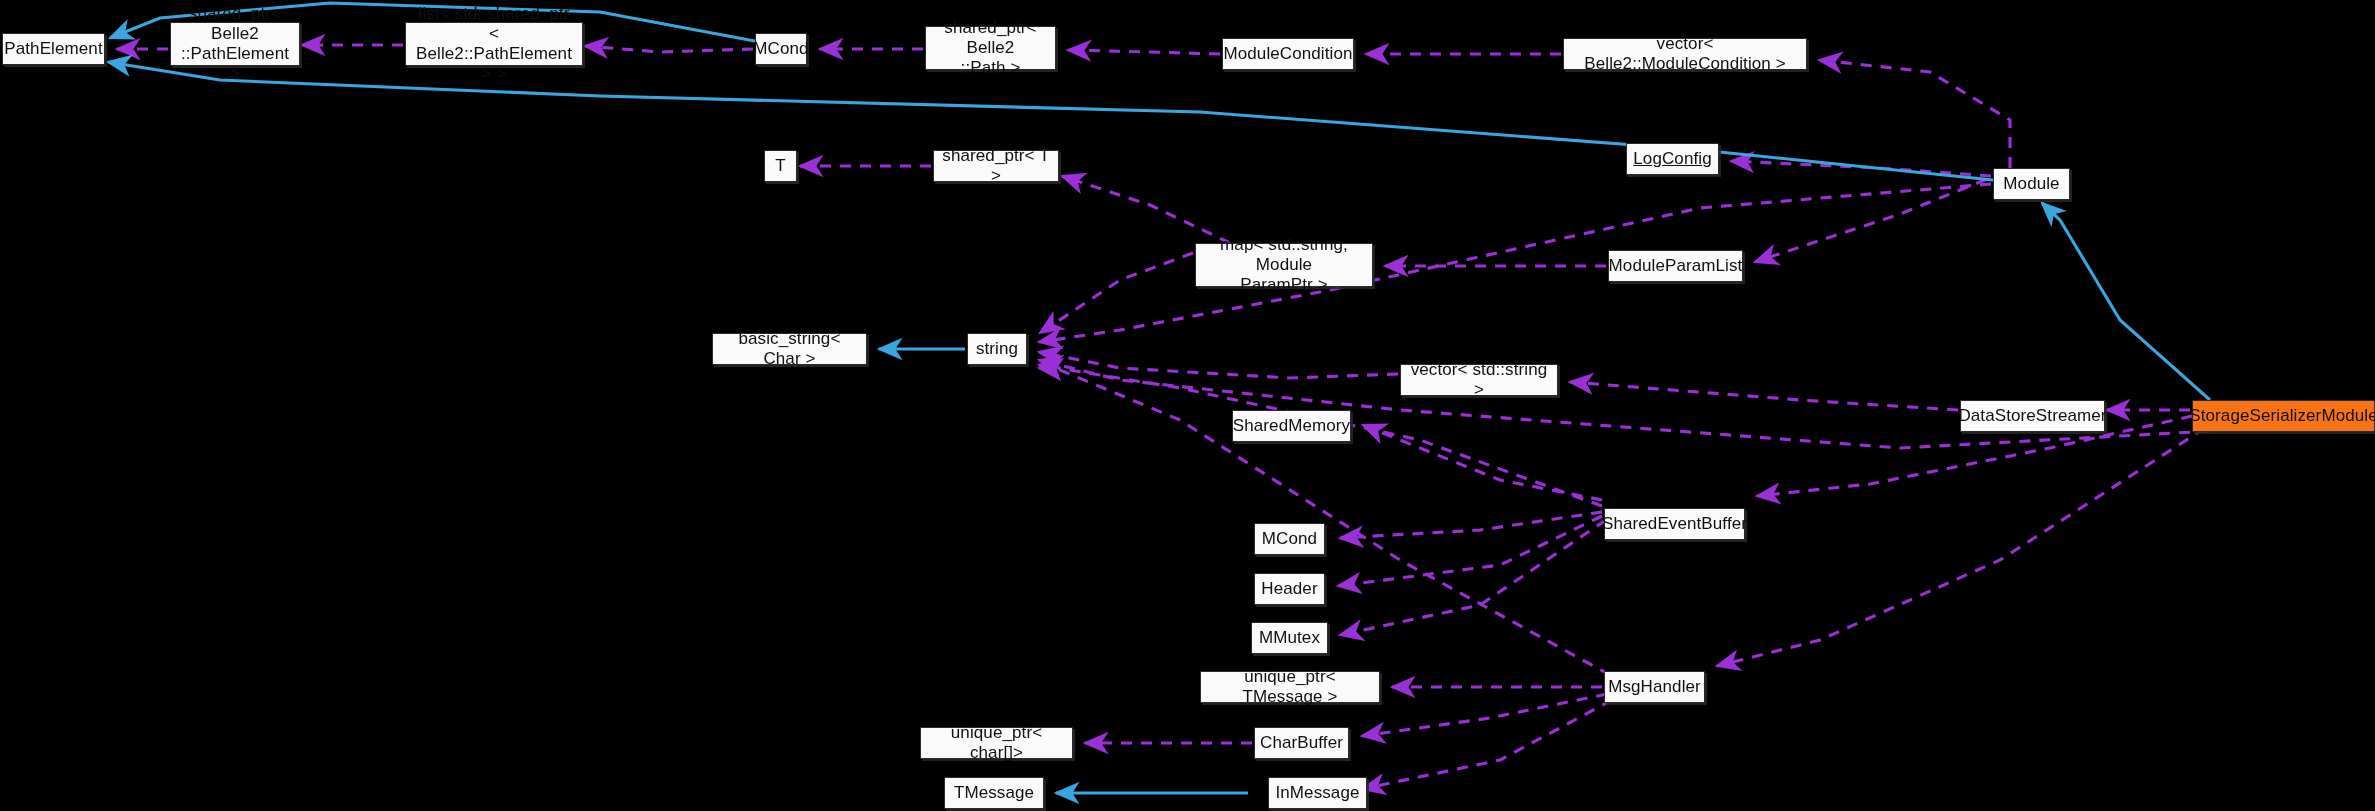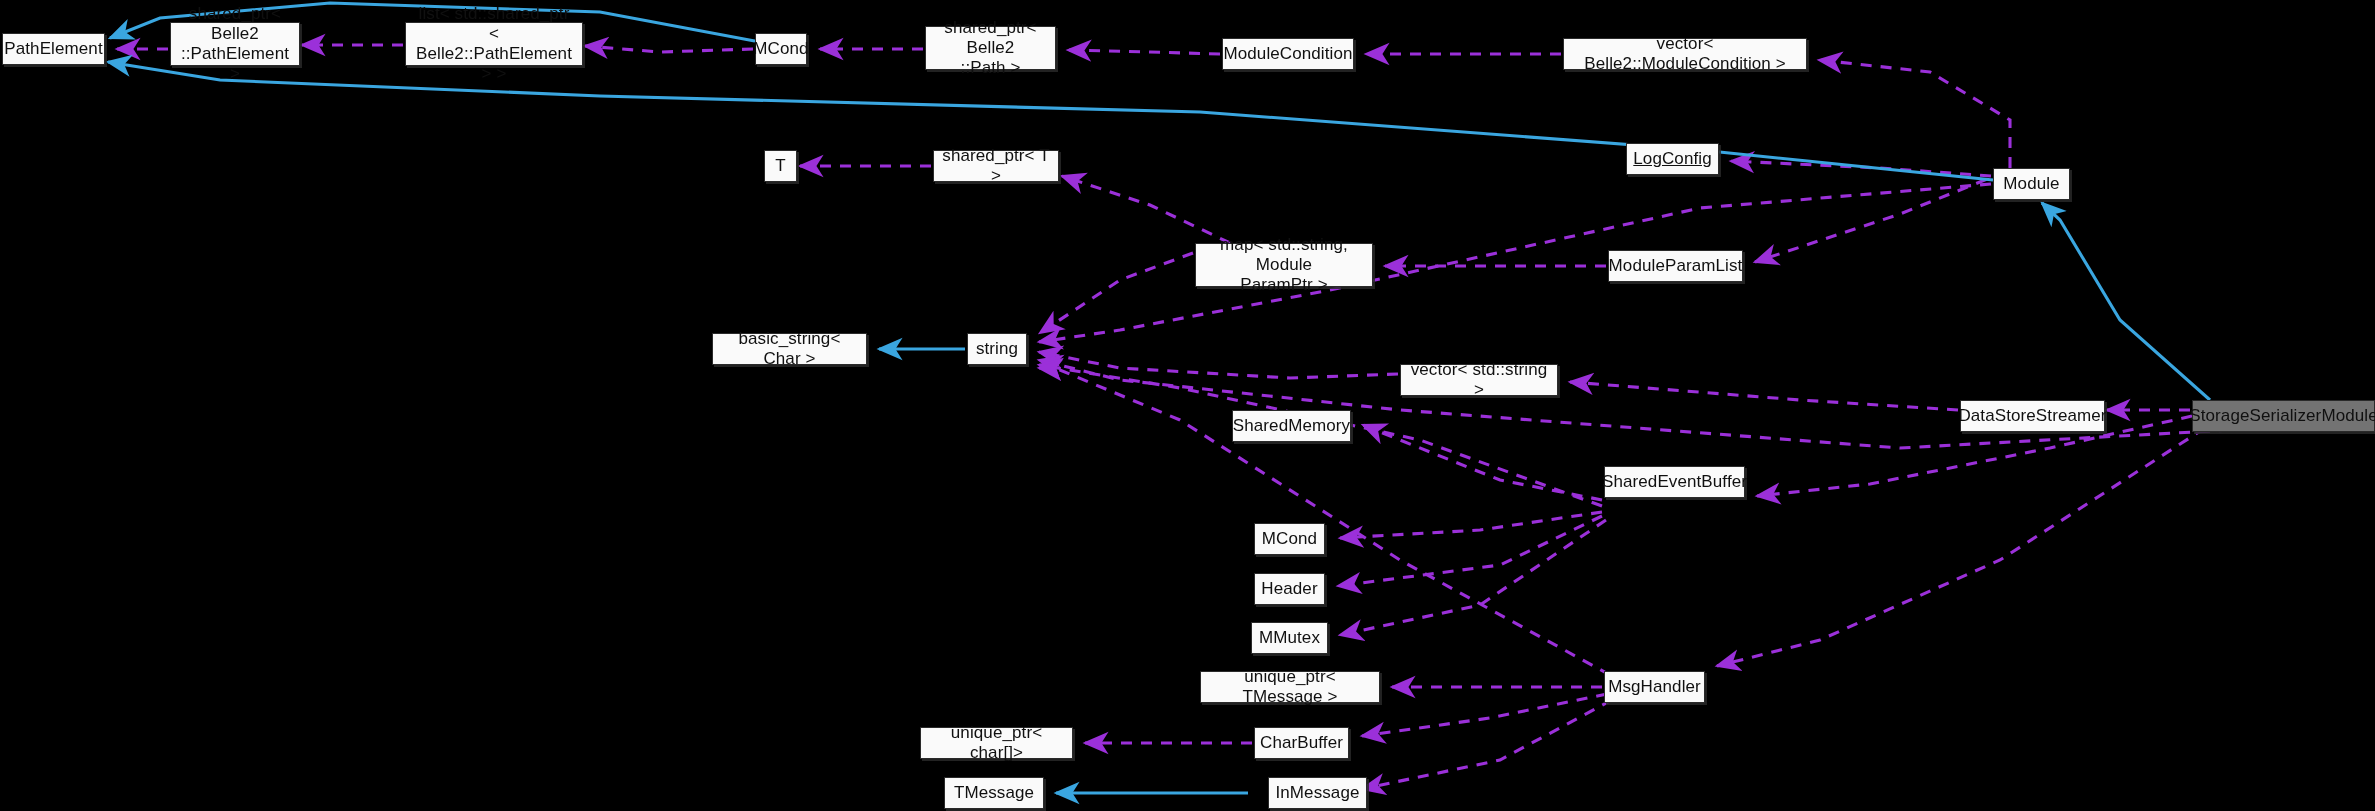--- a/index.html
+++ b/index.html
@@ -34,21 +34,21 @@
     justify-content: center;
     text-align: center;
     color: #101010;
     font-size: 17px;
     line-height: 1.18;
     white-space: pre-line;
     padding: 0 6px;
     letter-spacing: 0.1px;
   }
   .node.highlight {
-    background: #737373;
+    background: #f97316;
   }
   .node-label {
     display: block;
     white-space: pre-line;
   }
 </style>
 </head>
 <body>
 
 <div id="diagram-root">
@@ -127,21 +127,21 @@
       <div class="node" style="left: 933px; top: 150px; width: 126px; height: 32px;"><span class="node-label">shared_ptr&lt; T &gt;</span></div>
       <div class="node" style="left: 1195px; top: 243px; width: 178px; height: 44px;"><span class="node-label">map&lt; std::string, Module
 ParamPtr &gt;</span></div>
       <div class="node" style="left: 1608px; top: 250px; width: 135px; height: 32px;"><span class="node-label">ModuleParamList</span></div>
       <div class="node" style="left: 712px; top: 333px; width: 155px; height: 32px;"><span class="node-label">basic_string&lt; Char &gt;</span></div>
       <div class="node" style="left: 967px; top: 333px; width: 60px; height: 32px;"><span class="node-label">string</span></div>
       <div class="node" style="left: 1400px; top: 364px; width: 158px; height: 32px;"><span class="node-label">vector&lt; std::string &gt;</span></div>
       <div class="node" style="left: 1960px; top: 400px; width: 145px; height: 32px;"><span class="node-label">DataStoreStreamer</span></div>
       <div class="node highlight" style="left: 2192px; top: 400px; width: 183px; height: 32px;"><span class="node-label">StorageSerializerModule</span></div>
       <div class="node" style="left: 1232px; top: 410px; width: 119px; height: 32px;"><span class="node-label">SharedMemory</span></div>
-      <div class="node" style="left: 1604px; top: 466px; width: 141px; height: 32px; align-items: center;"><span class="node-label">SharedEventBuffer</span></div>
+      <div class="node" style="left: 1604px; top: 508px; width: 141px; height: 32px; align-items: center;"><span class="node-label">SharedEventBuffer</span></div>
       <div class="node" style="left: 1254px; top: 523px; width: 71px; height: 32px;"><span class="node-label">MCond</span></div>
       <div class="node" style="left: 1254px; top: 573px; width: 71px; height: 32px;"><span class="node-label">Header</span></div>
       <div class="node" style="left: 1251px; top: 622px; width: 77px; height: 32px;"><span class="node-label">MMutex</span></div>
       <div class="node" style="left: 1200px; top: 671px; width: 180px; height: 32px;"><span class="node-label">unique_ptr&lt; TMessage &gt;</span></div>
       <div class="node" style="left: 1604px; top: 671px; width: 101px; height: 32px;"><span class="node-label">MsgHandler</span></div>
       <div class="node" style="left: 920px; top: 727px; width: 153px; height: 32px;"><span class="node-label">unique_ptr&lt; char[]&gt;</span></div>
       <div class="node" style="left: 1254px; top: 727px; width: 95px; height: 32px;"><span class="node-label">CharBuffer</span></div>
       <div class="node" style="left: 944px; top: 777px; width: 100px; height: 32px;"><span class="node-label">TMessage</span></div>
       <div class="node" style="left: 1250px; top: 777px; width: 99px; height: 32px; margin-left: 18px;"><span class="node-label">InMessage</span></div>
     </div>

